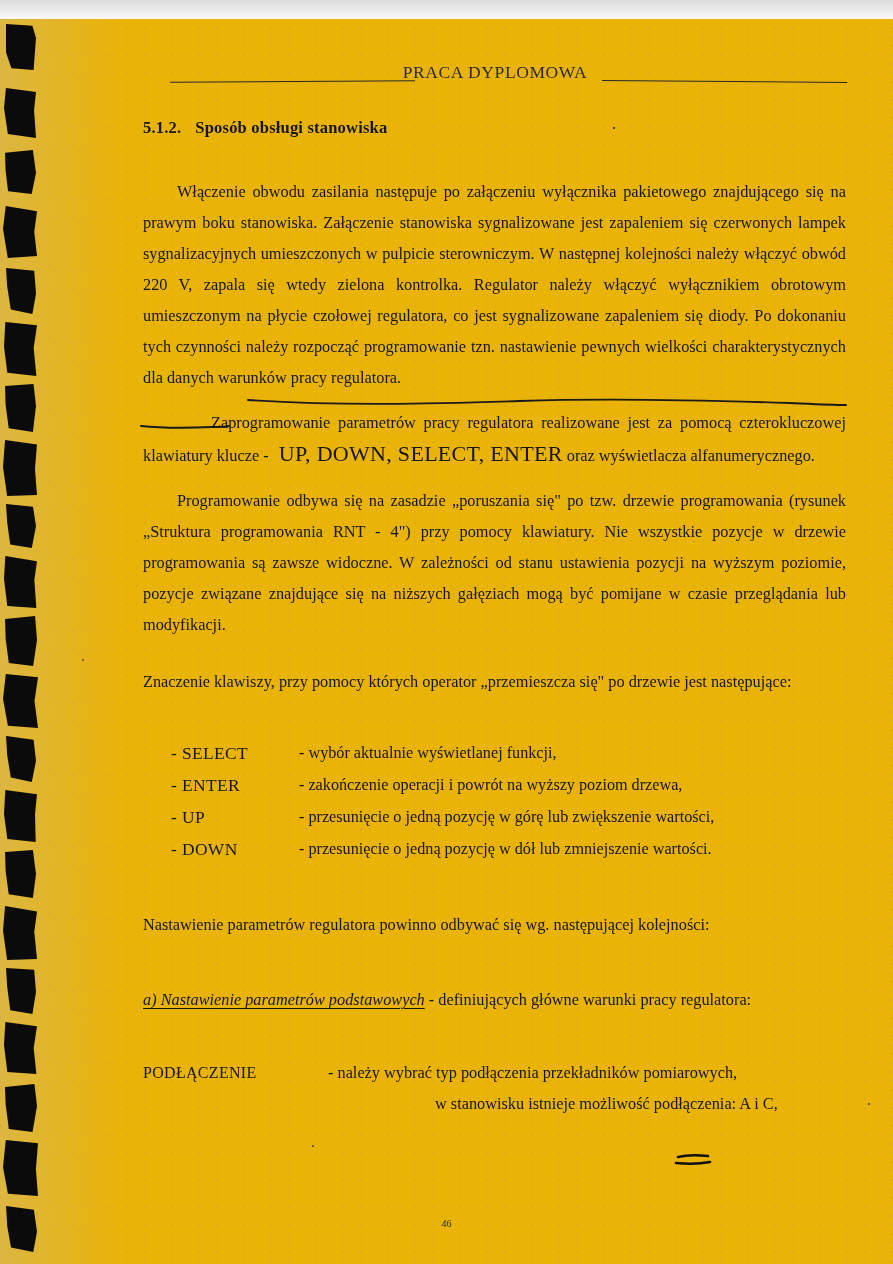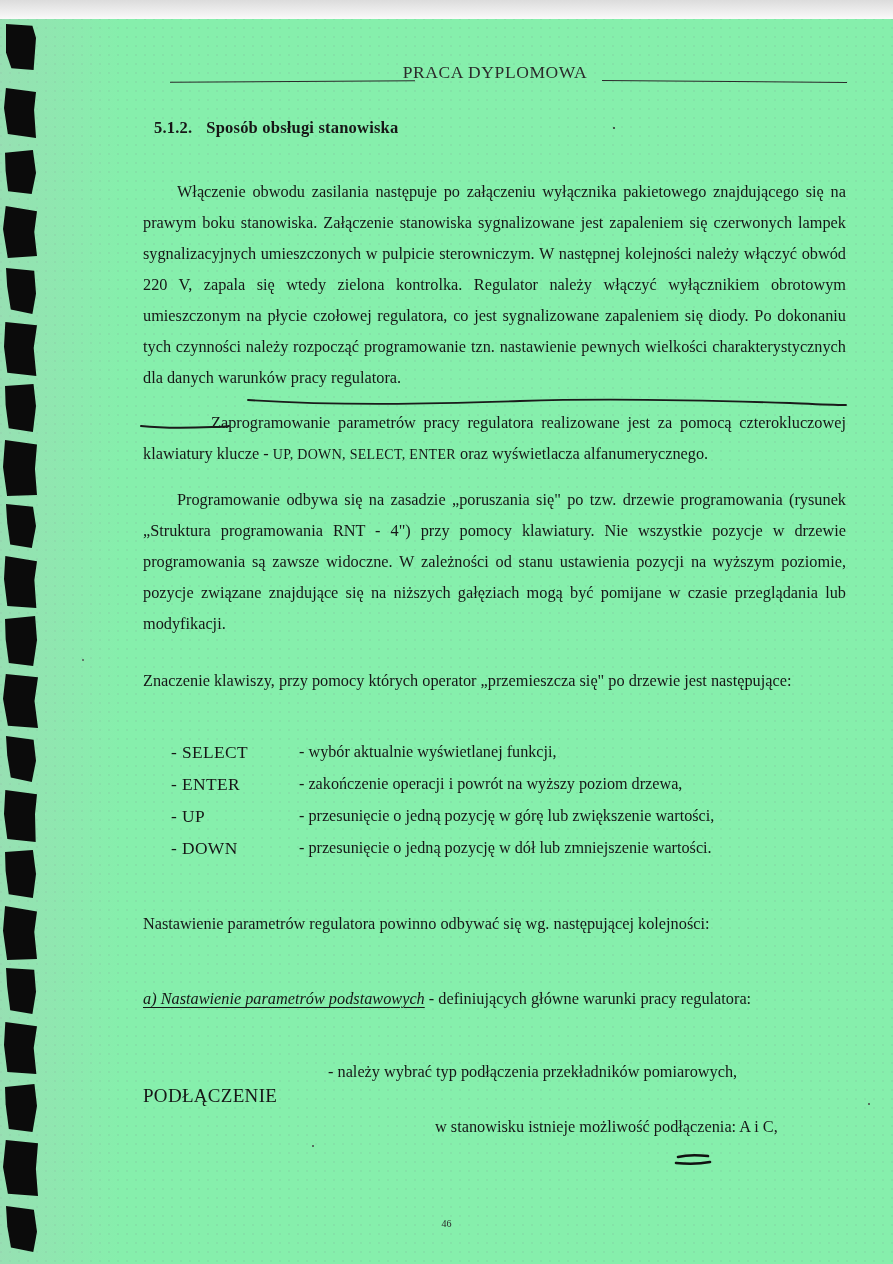--- a/index.html
+++ b/index.html
@@ -5,21 +5,21 @@
   html, body {
     margin: 0;
     padding: 0;
     background: #ffffff;
   }
 
   .page {
     position: relative;
     width: 893px;
     height: 1264px;
-    background: #86efac;
+    background: #eab308;
     overflow: hidden;
     font-family: "Liberation Serif", "DejaVu Serif", serif;
     color: #161616;
   }
 
   
   .scan-noise {
     position: absolute;
     inset: 0;
     background-image:
@@ -87,21 +87,21 @@
     width: 710px;
     text-align: center;
     font-size: 17.5px;
     letter-spacing: 0.6px;
     color: #2b2b2b;
     font-family: "Liberation Serif", "DejaVu Serif", serif;
   }
 
   .section-heading {
     position: absolute;
-    left: 154px;
+    left: 143px;
     top: 118px;
     font-size: 16.5px;
     font-weight: 600;
     letter-spacing: 0.2px;
     white-space: nowrap;
   }
   .section-heading .num { margin-right: 14px; }
 
   .body {
     position: absolute;
@@ -117,22 +117,23 @@
     text-align: justify;
     text-justify: inter-word;
   }
   p.para.indent { text-indent: 34px; }
   p.para.indent-wide { text-indent: 68px; }
   p.gap-sm { margin-top: 14px; }
   p.gap-md { margin-top: 26px; }
   p.gap-lg { margin-top: 44px; }
 
   .kw {
-    font-size: 14px;
+    font-size: 22px;
     letter-spacing: 0.3px;
+    margin-left: 6px;
   }
 
   
   .key-list {
     margin-top: 40px;
     margin-left: 28px;
     font-size: 16.3px;
     line-height: 32px;
   }
   .key-row {
@@ -160,23 +161,22 @@
     font-size: 16.3px;
     line-height: 31px;
   }
   .podl-row1 {
     display: flex;
     white-space: nowrap;
   }
   .podl-label {
     display: inline-block;
     width: 185px;
-    font-size: 19px;
+    font-size: 16px;
     letter-spacing: 0.3px;
-    margin-top: 24px;
   }
   .podl-row2 {
     margin-left: 292px;
     white-space: nowrap;
   }
 
   .page-number {
     position: absolute;
     left: 0;
     top: 1218px;

